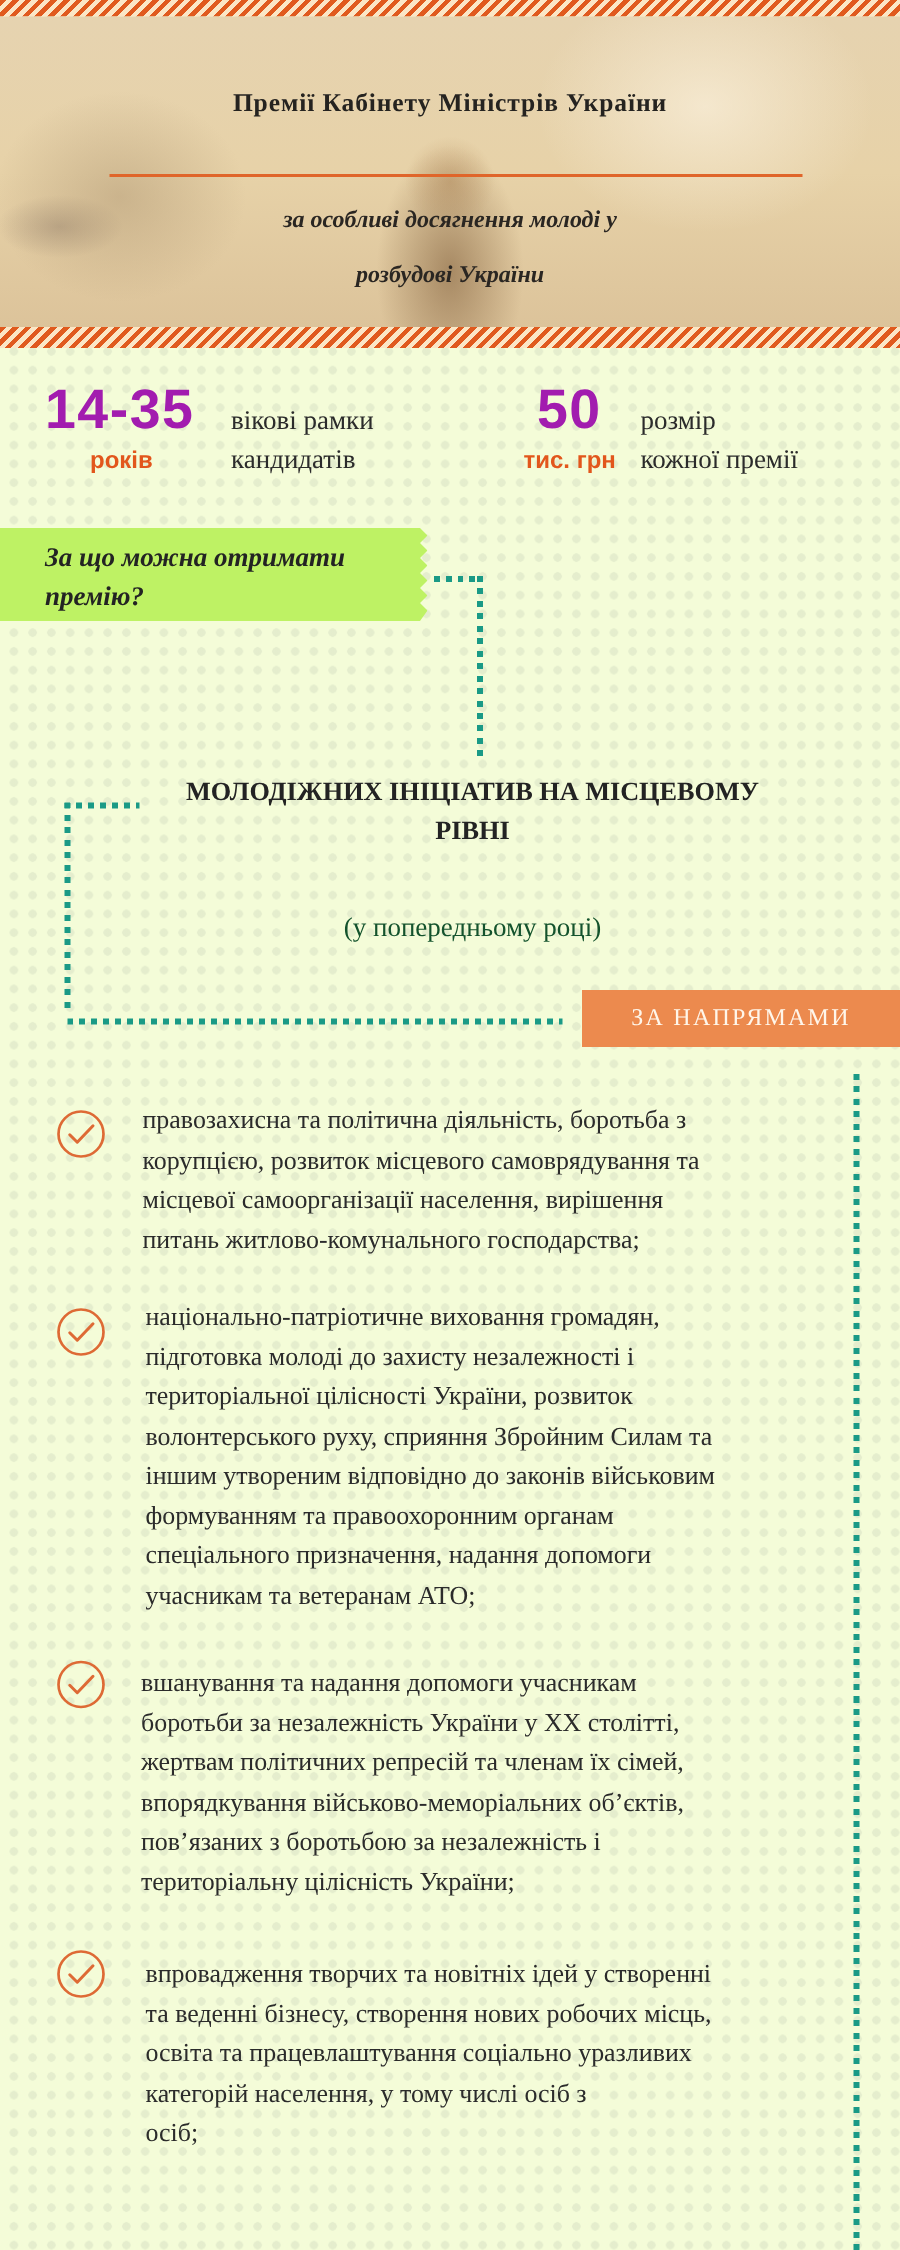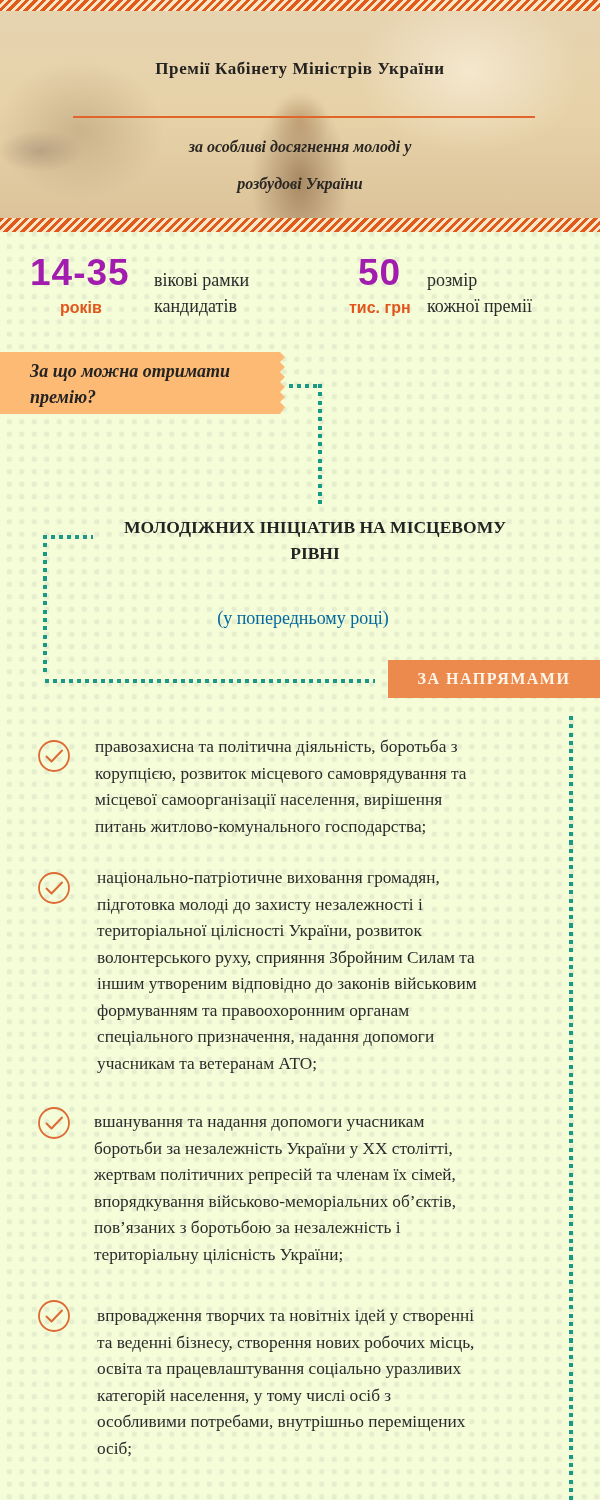--- a/index.html
+++ b/index.html
@@ -49,21 +49,21 @@
   .stat-unit {
     position: absolute; font-family: "Liberation Sans", sans-serif; font-weight: bold;
     color: #e2561c; font-size: 16px;
   }
   .stat-desc {
     position: absolute; font-family: "Liberation Serif", serif; font-size: 18px;
     line-height: 26px; color: #2b2b2b;
   }
   .ribbon {
     position: absolute; left: 0; top: 352px; width: 285px; height: 62px;
-    background: #fdba74;
+    background: #bef264;
     clip-path: polygon(0 0, 280px 0, 285px 5px, 280px 10px, 285px 15px, 280px 20px, 285px 25px, 280px 30px, 285px 35px, 280px 40px, 285px 45px, 280px 50px, 285px 55px, 280px 62px, 0 62px);
   }
   .ribbon-text {
     position: absolute; left: 30px; top: 6px; width: 250px;
     font-family: "Liberation Serif", serif; font-style: italic; font-weight: bold;
     font-size: 18px; line-height: 26px; color: #232323;
   }
   .dots-h {
     position: absolute; height: 4px;
     background: repeating-linear-gradient(90deg, #1a9a86 0 4px, transparent 4px 8px);
@@ -71,29 +71,29 @@
   .dots-v {
     position: absolute; width: 4px;
     background: repeating-linear-gradient(180deg, #1a9a86 0 4px, transparent 4px 8.3px);
   }
   .main-heading {
     position: absolute; left: 80px; top: 514px; width: 470px; text-align: center;
     font-family: "Liberation Serif", serif; font-weight: bold; font-size: 17.5px;
     line-height: 26px; color: #232323;
   }
   .main-sub {
-    position: absolute; left: 68px; top: 608px; width: 470px; text-align: center;
-    font-family: "Liberation Serif", serif; font-size: 18px; color: #0369a1;
+    position: absolute; left: 80px; top: 608px; width: 470px; text-align: center;
+    font-family: "Liberation Serif", serif; font-size: 18px; color: #14532d;
   }
   .banner {
     position: absolute; left: 388px; top: 660px; width: 212px; height: 38px;
     background: #ec8a4e; display: flex; align-items: center; justify-content: center;
   }
   .banner span {
-    font-family: "Liberation Serif", serif; font-weight: bold; font-size: 16px;
+    font-family: "Liberation Serif", serif; font-weight: normal; font-size: 16px;
     letter-spacing: 1.5px; color: #fff6ea;
   }
   .item-icon {
     position: absolute; left: 37px; width: 34px; height: 34px;
   }
   .item-text {
     position: absolute; width: 450px;
     font-family: "Liberation Serif", serif; font-size: 17.3px; line-height: 26.5px;
     color: #2b2b2b;
   }
@@ -204,17 +204,16 @@
   <div>
     <svg class="item-icon" style="top:1299px;" viewBox="0 0 34 34">
       <circle cx="17" cy="17" r="15" fill="none" stroke="#de6a35" stroke-width="1.8"></circle>
       <path d="M9.5 17.5 L14.5 22.5 L25 11.5" fill="none" stroke="#de6a35" stroke-width="2" stroke-linecap="round" stroke-linejoin="round"></path>
     </svg>
     <div class="item-text" style="left:97px;top:1303px;">
       <div>впровадження творчих та новітніх ідей у створенні</div>
       <div>та веденні бізнесу, створення нових робочих місць,</div>
       <div>освіта та працевлаштування соціально уразливих</div>
       <div>категорій населення, у тому числі осіб з</div>
-      <div>особливими потребами, внутрішньо переміщених</div>
       <div>осіб;</div>
     </div>
   </div>
 </div>
 
 </body></html>

